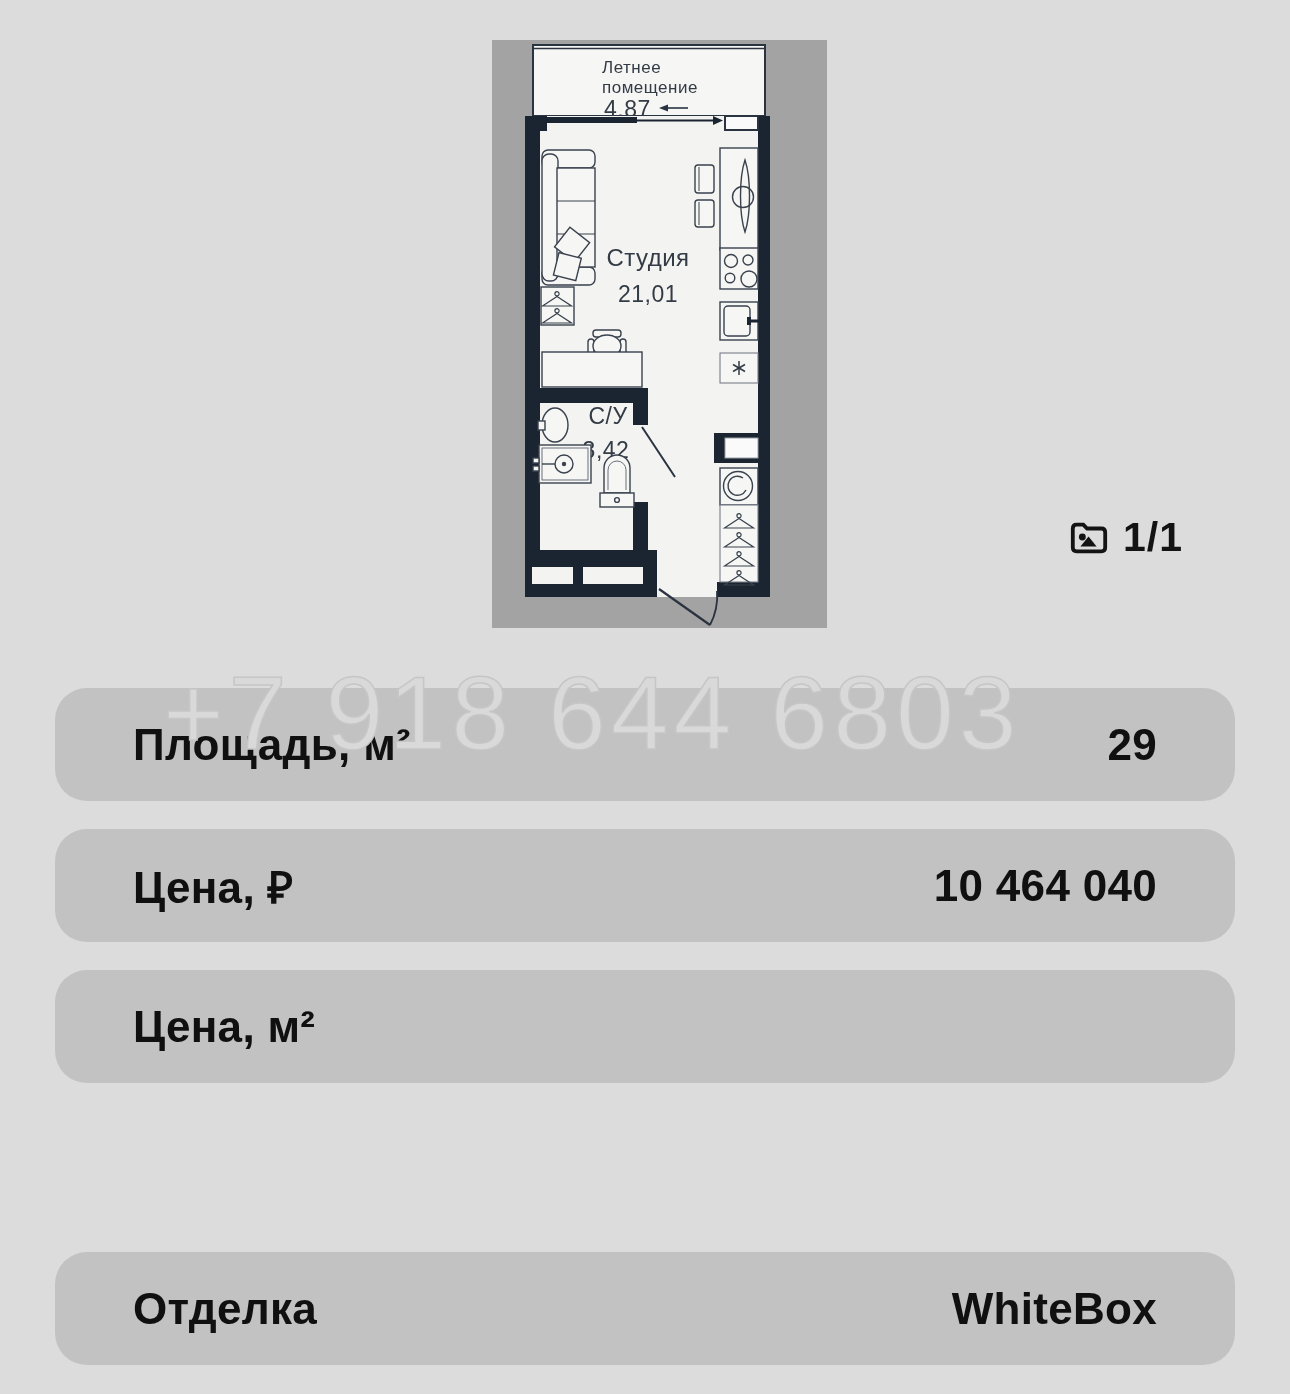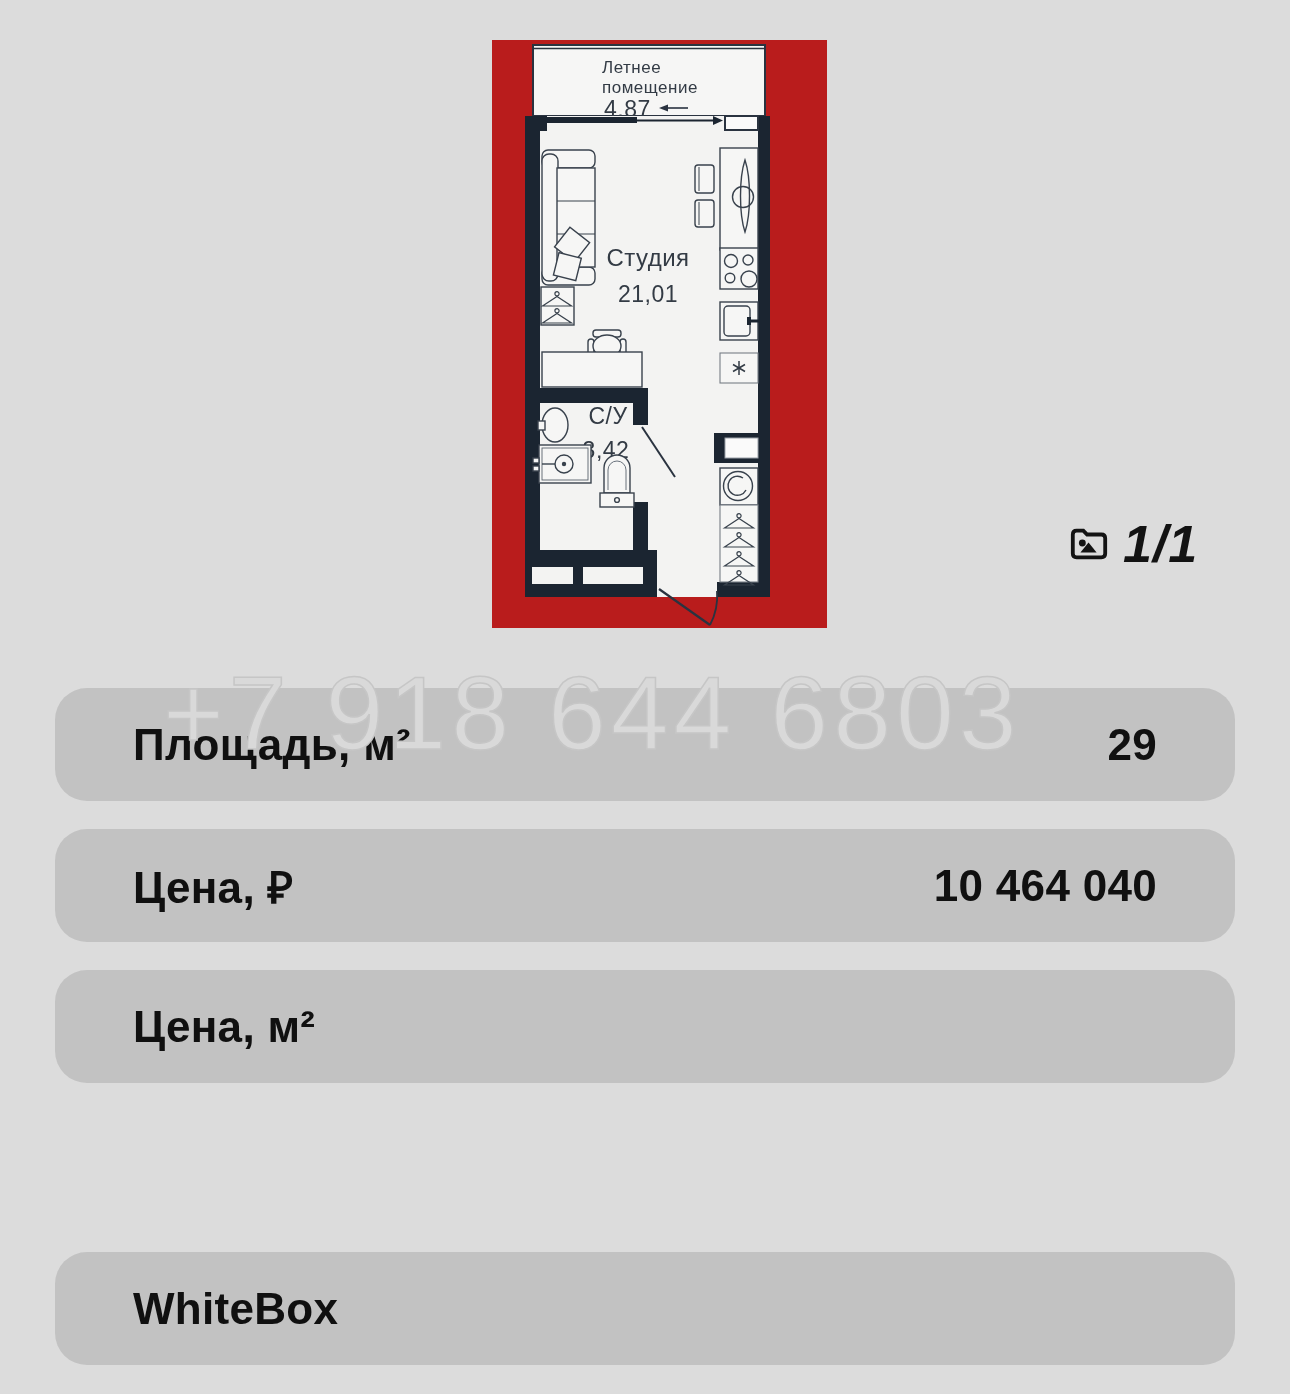--- a/index.html
+++ b/index.html
@@ -1,29 +1,29 @@
 <!DOCTYPE html>
 <html><head>
 <meta charset="utf-8">
 <style>
   html,body{margin:0;padding:0;background:#dcdcdc;}
   .page{position:relative;width:1290px;height:1394px;background:#dcdcdc;overflow:hidden;
         font-family:"Liberation Sans",sans-serif;}
-  .plan-panel{position:absolute;left:492px;top:40px;width:335px;height:588px;background:#b91c1c;}
+  .plan-panel{position:absolute;left:492px;top:40px;width:335px;height:588px;background:#a3a3a3;}
   .plan-svg{display:block;width:335px;height:588px;}
   
   .wall{fill:#1b2531;}
   .floor{fill:#f3f3f2;}
   .ln{stroke:#39424d;stroke-width:1.4;fill:#f6f6f5;}
   .ln-n{stroke:#39424d;stroke-width:1.4;fill:none;}
   .ln-t{stroke:#5a636e;stroke-width:.9;fill:none;}
   .plan-text{fill:#333b45;font-family:"Liberation Sans",sans-serif;letter-spacing:.5px;}
   
   .gallery-counter{position:absolute;left:1066px;top:514px;display:flex;align-items:center;gap:11px;color:#131313;}
-  .gallery-counter .num{font-size:52px;font-weight:bold;letter-spacing:1px;font-style:italic;}
+  .gallery-counter .num{font-size:41px;font-weight:bold;letter-spacing:1px;}
   
   .watermark{position:absolute;left:163px;top:646px;z-index:6;font-size:104px;font-weight:400;
              white-space:nowrap;color:#d9d9d9;-webkit-text-stroke:1.5px #c6c6c6;
              letter-spacing:5px;pointer-events:none;margin-top:8px;}
   
   .row{position:absolute;left:55px;width:1180px;height:113px;background:#c2c2c2;border-radius:32px;
        display:flex;align-items:center;justify-content:space-between;padding:0 78px;box-sizing:border-box;}
   .row-label,.row-value{font-size:44px;font-weight:bold;color:#101010;letter-spacing:.3px;}
   .r1{top:688px}.r2{top:829px}.r3{top:970px}.r4{top:1111px}.r5{top:1252px}
 </style>
@@ -206,16 +206,17 @@
     <span class="row-value">29</span>
   </div>
   <div class="row r2">
     <span class="row-label">Цена, ₽</span>
     <span class="row-value">10 464 040</span>
   </div>
   <div class="row r3">
     <span class="row-label">Цена, м²</span>
   </div>
   <div class="row r5">
+    <span class="row-label">Отделка</span>
     <span class="row-value">WhiteBox</span>
   </div>
 
 </div>
 
 </body></html>

